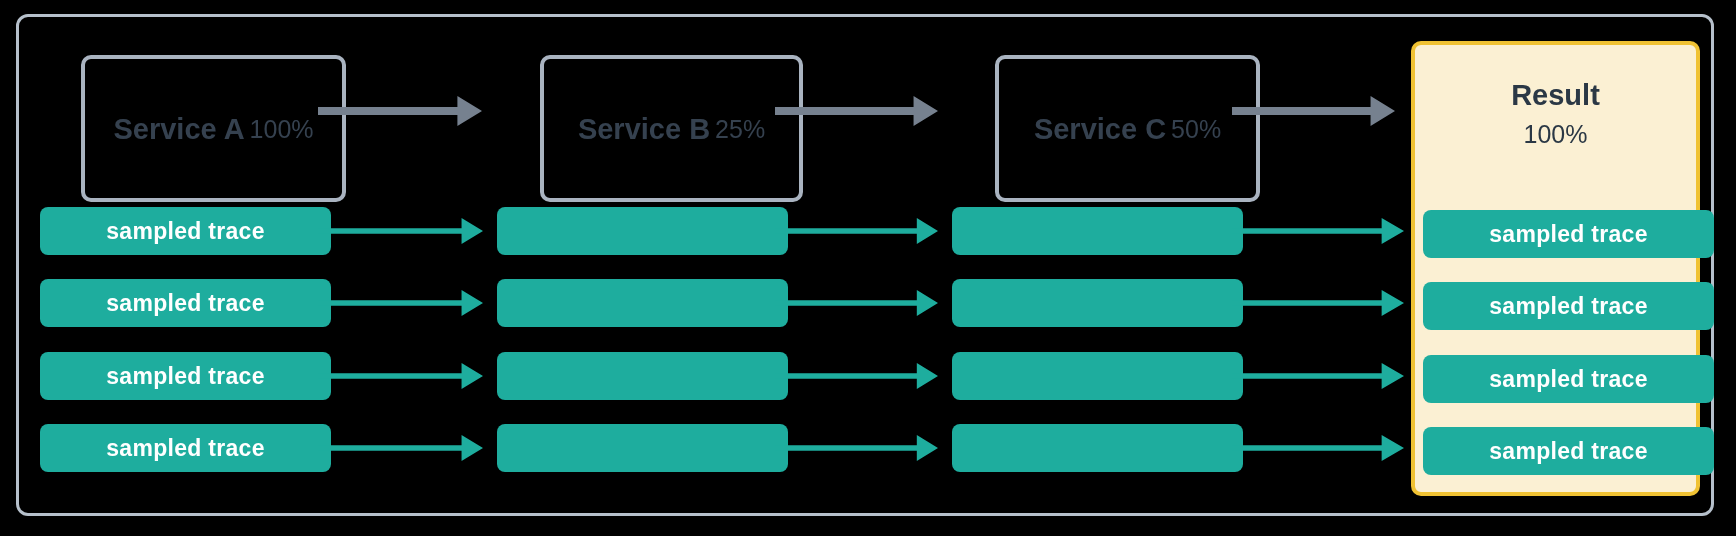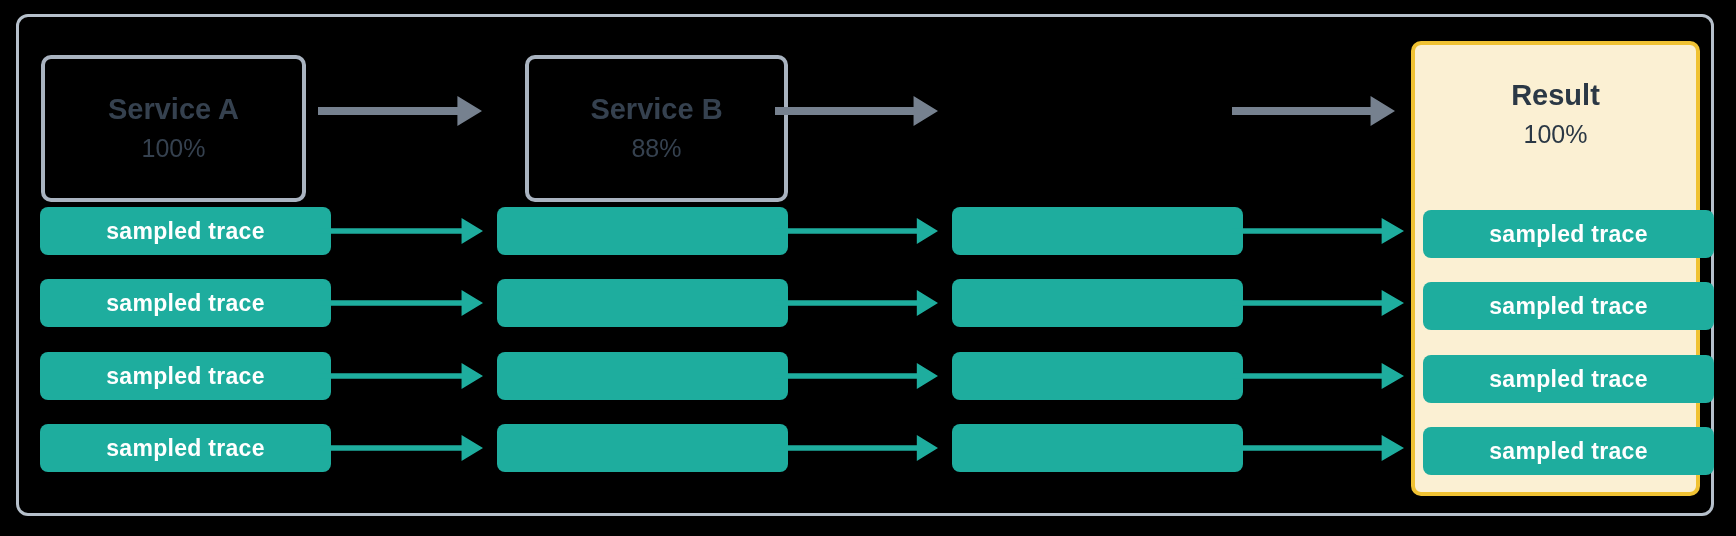--- a/index.html
+++ b/index.html
@@ -11,22 +11,23 @@
   }
   .outer{
     position:absolute;left:16px;top:14px;width:1698px;height:502px;
     border:3px solid var(--outer-border,#b6c0cb);border-radius:12px;
     box-sizing:border-box;
   }
   .svc{
     position:absolute;top:38px;height:147px;
     border:4px solid var(--service-border,#a9b3c0);border-radius:10px;
     box-sizing:border-box;
-    display:flex;flex-direction:column;align-items:center;justify-content:center;
+    display:flex;flex-direction:row;align-items:center;justify-content:center;
     gap:5px;
+    margin-left:40px;
   }
   .svc-title{font-size:29px;font-weight:700;color:var(--service-text,#35414f);line-height:34px;}
   .svc-pct{font-size:25px;font-weight:400;color:var(--service-text,#35414f);line-height:34px;}
   .result{
     position:absolute;left:1408px;top:38px;width:289px;height:455px;
     background:var(--result-fill,#fbf0d3);
     border:4px solid var(--result-border,#f0c233);border-radius:10px;
     box-sizing:border-box;
   }
   .result-head{
@@ -53,23 +54,27 @@
 </head>
 <body>
 
 <div class="canvas" style="--background: #000000; --outer-border: #b6c0cb; --service-border: #a9b3c0; --service-text: #35414f; --arrow-gray: #76818f; --teal: #1ead9e; --trace-text: #ffffff; --result-border: #f0c233; --result-fill: #fbf0d3; --result-text: #2b3845;">
   <div class="outer">
 
     <div class="svc" style="left:22px;width:265px;">
       <div class="svc-title">Service A</div>
       <div class="svc-pct">100%</div>
     </div>
-    <div class="svc" style="left:506px;width:263px;">
+    <div class="svc" style="left:481px;width:263px;">
       <div class="svc-title">Service B</div>
-      <div class="svc-pct">88%</div>
+      <div class="svc-pct">25%</div>
+    </div>
+    <div class="svc" style="left:936px;width:265px;">
+      <div class="svc-title">Service C</div>
+      <div class="svc-pct">50%</div>
     </div>
 
     <div class="result" style="left:1392px;top:24px;">
       <div class="result-head">
         <div class="svc-title">Result</div>
         <div class="svc-pct">100%</div>
       </div>
       <div class="trace" style="left:8px;top:165px;">
         <span class="trace-label">sampled trace</span>
       </div>

